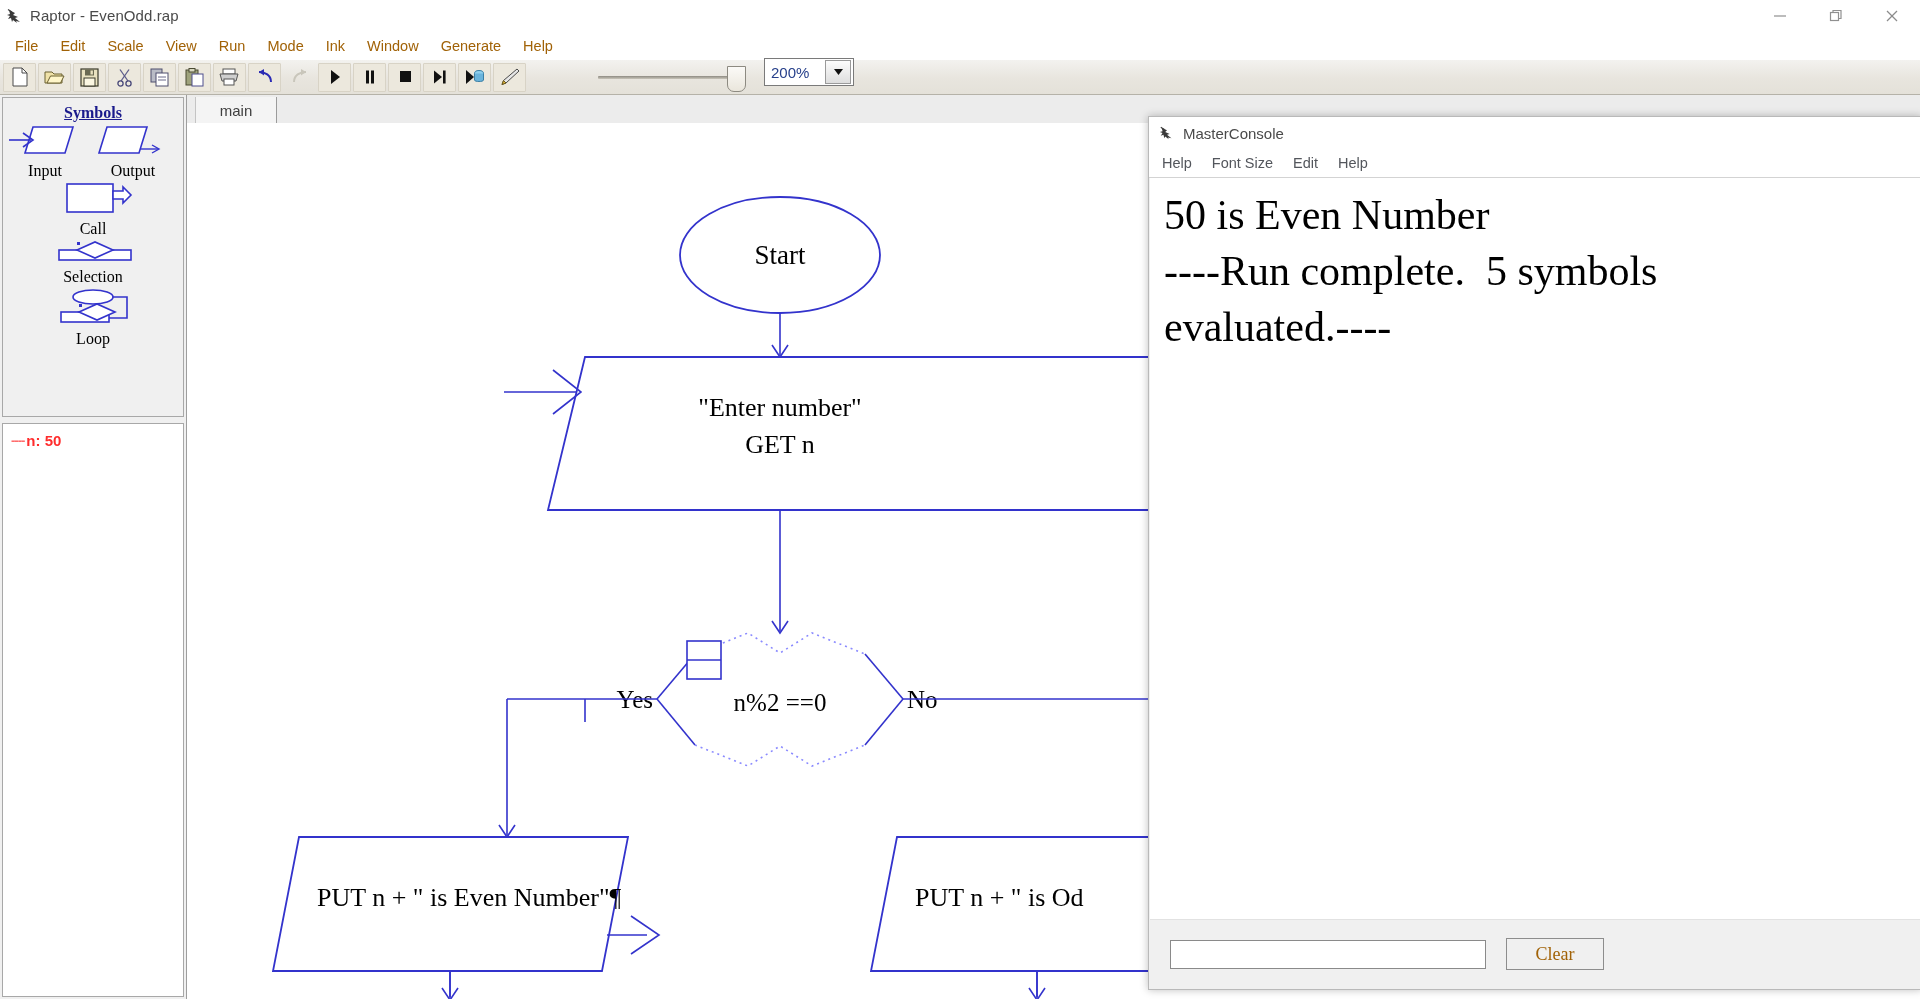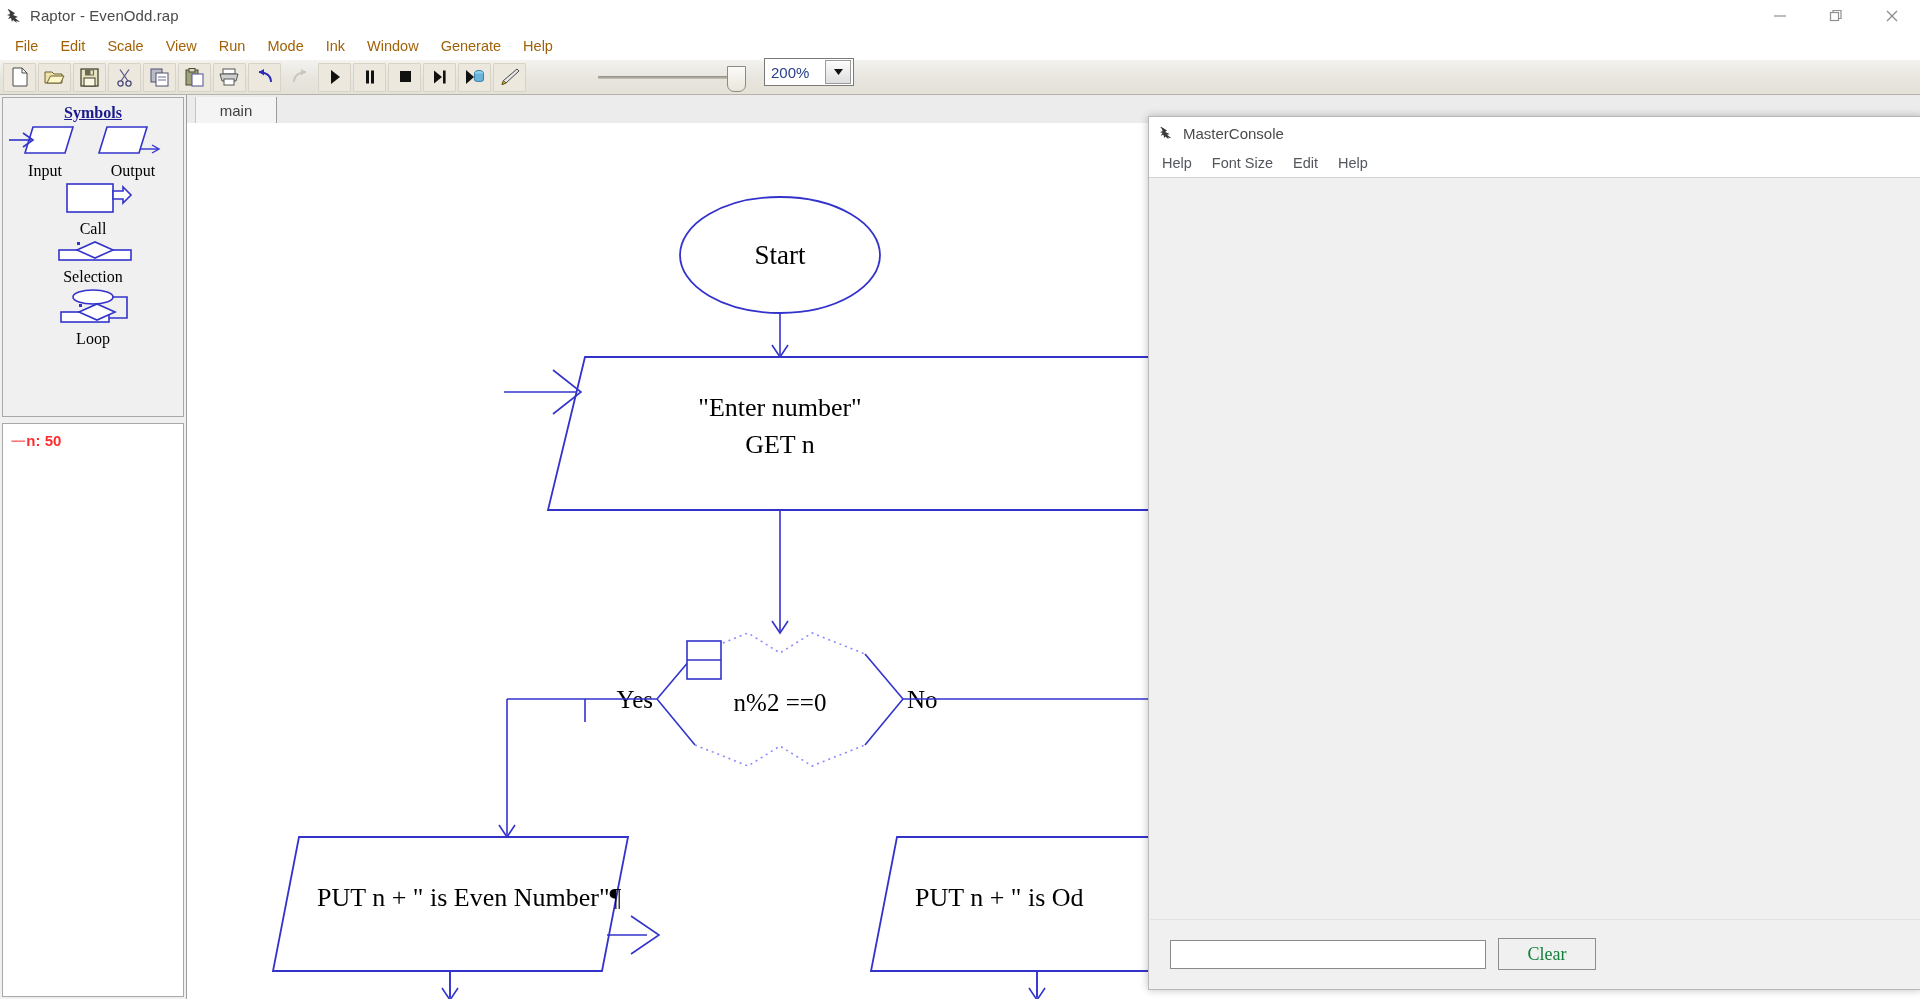--- a/index.html
+++ b/index.html
@@ -234,27 +234,27 @@
     border-top: 1px solid #e2e2e2;
     display: flex; align-items: center;
   }
   .console-input {
     margin-left: 20px;
     width: 310px; height: 25px;
     background: #ffffff;
     border: 1px solid #8a8a8a;
   }
   .console-clear {
-    margin-left: 12px;
+    margin-left: 20px;
     width: 96px; height: 30px;
     background: #f0f0f0;
     border: 1px solid #8d8d8d;
     display: flex; align-items: center; justify-content: center;
     font-family: "Liberation Serif", serif;
-    font-size: 18px; color: #15803d;
+    font-size: 18px; color: #a16207;
   }
   .raptor-bird { display:block; }
 </style>
 </head>
 <body>
 
 <div id="app">
 
   <div class="titlebar">
     <span class="app-icon">
@@ -599,20 +599,25 @@
       <span class="ct">MasterConsole</span>
     </div>
 
     <div class="console-menu">
       <div class="mi">Help</div>
       <div class="mi">Font Size</div>
       <div class="mi">Edit</div>
       <div class="mi">Help</div>
     </div>
 
+    <div class="console-body">
+      <div class="console-line">50 is Even Number</div>
+      <div class="console-line">----Run complete.  5 symbols</div>
+      <div class="console-line">evaluated.----</div>
+    </div>
 
     <div class="console-bottom">
       <input class="console-input" type="text" value="" style="">
       <div class="console-clear">Clear</div>
     </div>
   </div>
 
 </div>
 
 </body></html>

